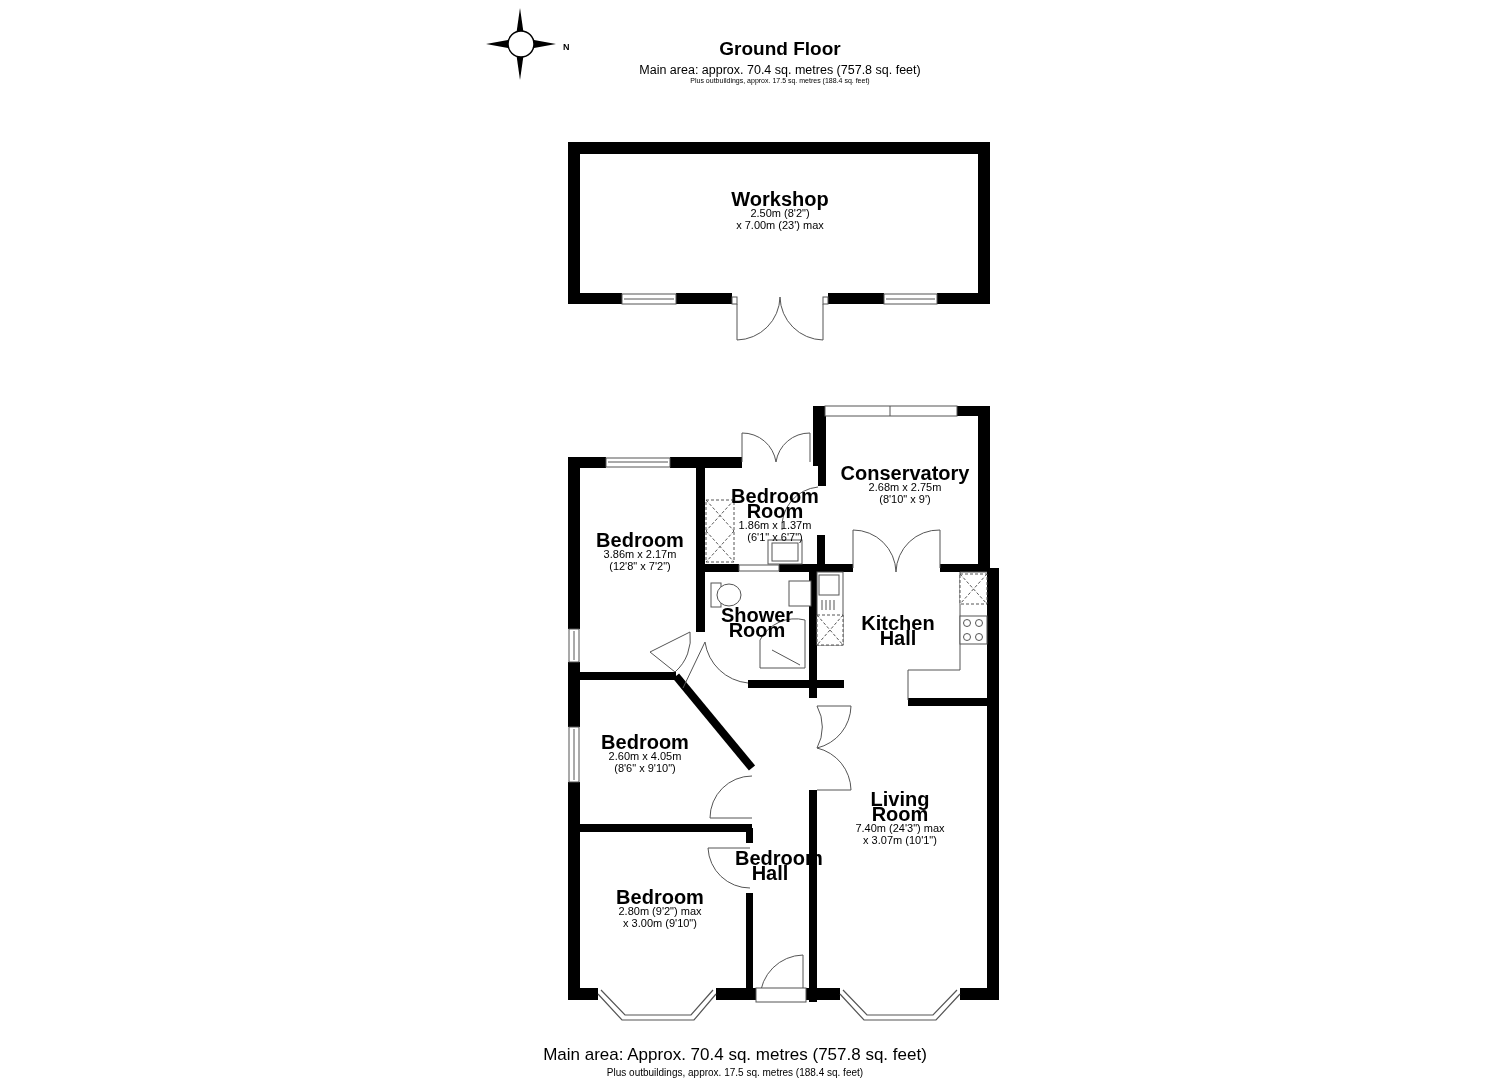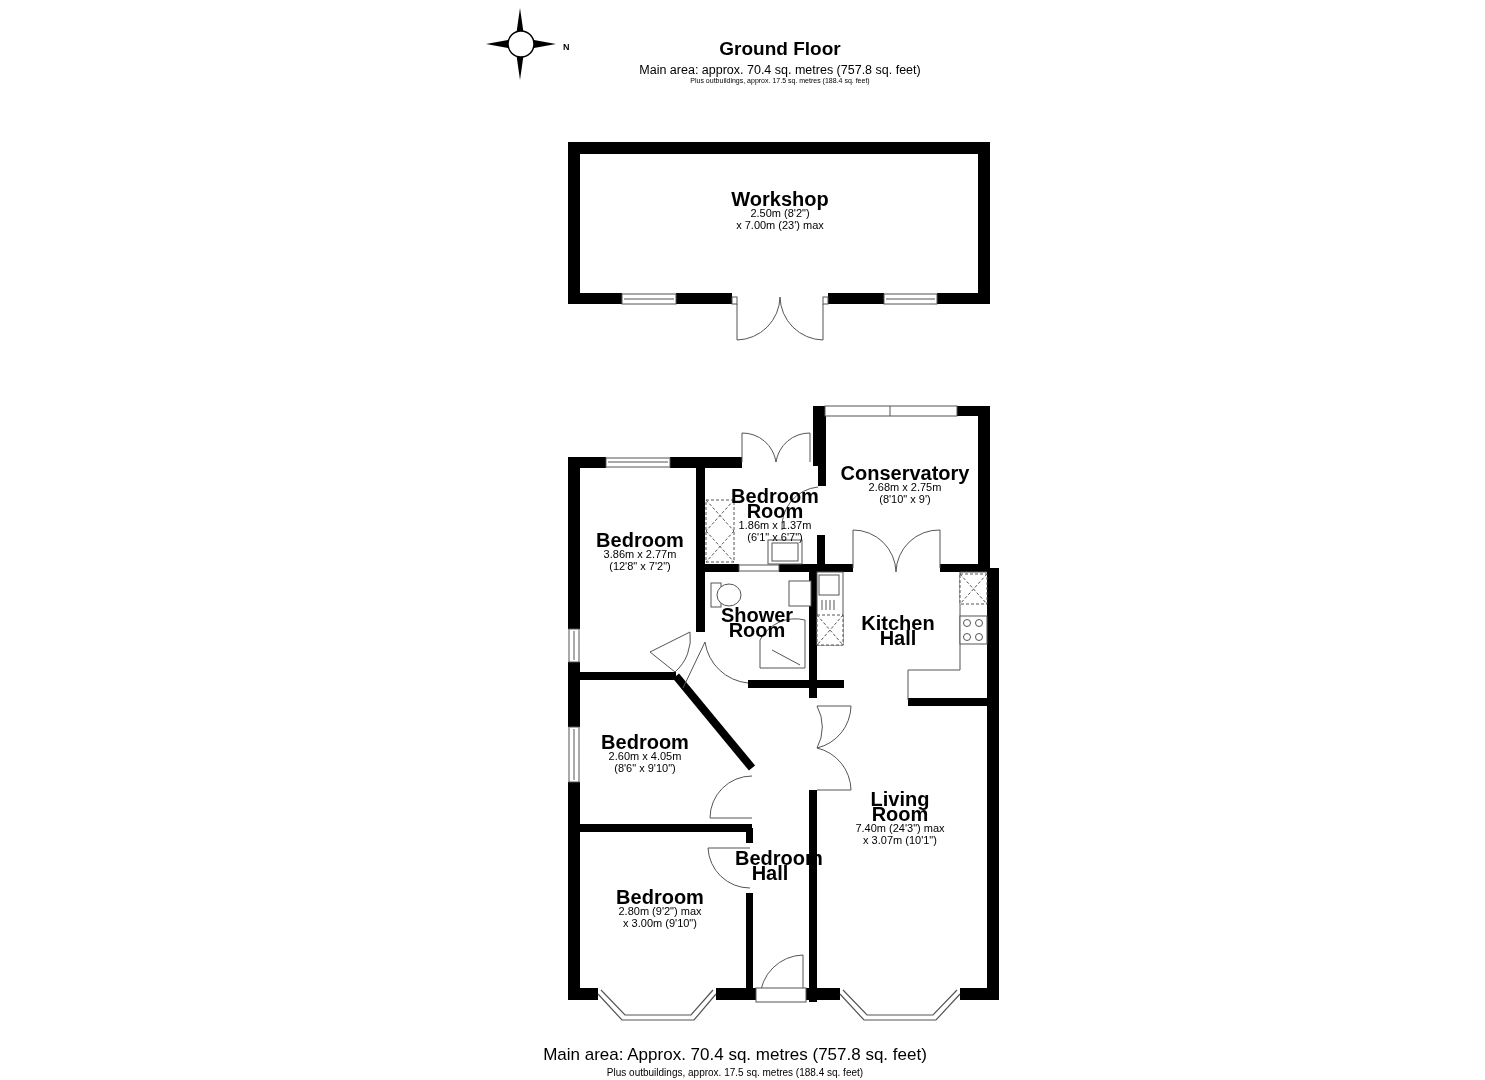--- a/index.html
+++ b/index.html
@@ -220,21 +220,21 @@
 
 <div class="room" style="left:725px; top:489px; width:100px;">
   <span class="name">Bedroom</span>
   <span class="name">Room</span>
   <span class="dim">1.86m x 1.37m</span>
   <span class="dim">(6'1" x 6'7")</span>
 </div>
 
 <div class="room" style="left:585px; top:533px; width:110px;">
   <span class="name">Bedroom</span>
-  <span class="dim">3.86m x 2.77m</span>
+  <span class="dim">3.86m x 2.17m</span>
   <span class="dim">(12'8" x 7'2")</span>
 </div>
 
 <div class="room" style="left:720px; top:608px; width:74px;">
   <span class="name">Shower</span>
   <span class="name">Room</span>
 </div>
 
 <div class="room" style="left:858px; top:616px; width:80px;">
   <span class="name">Kitchen</span>

